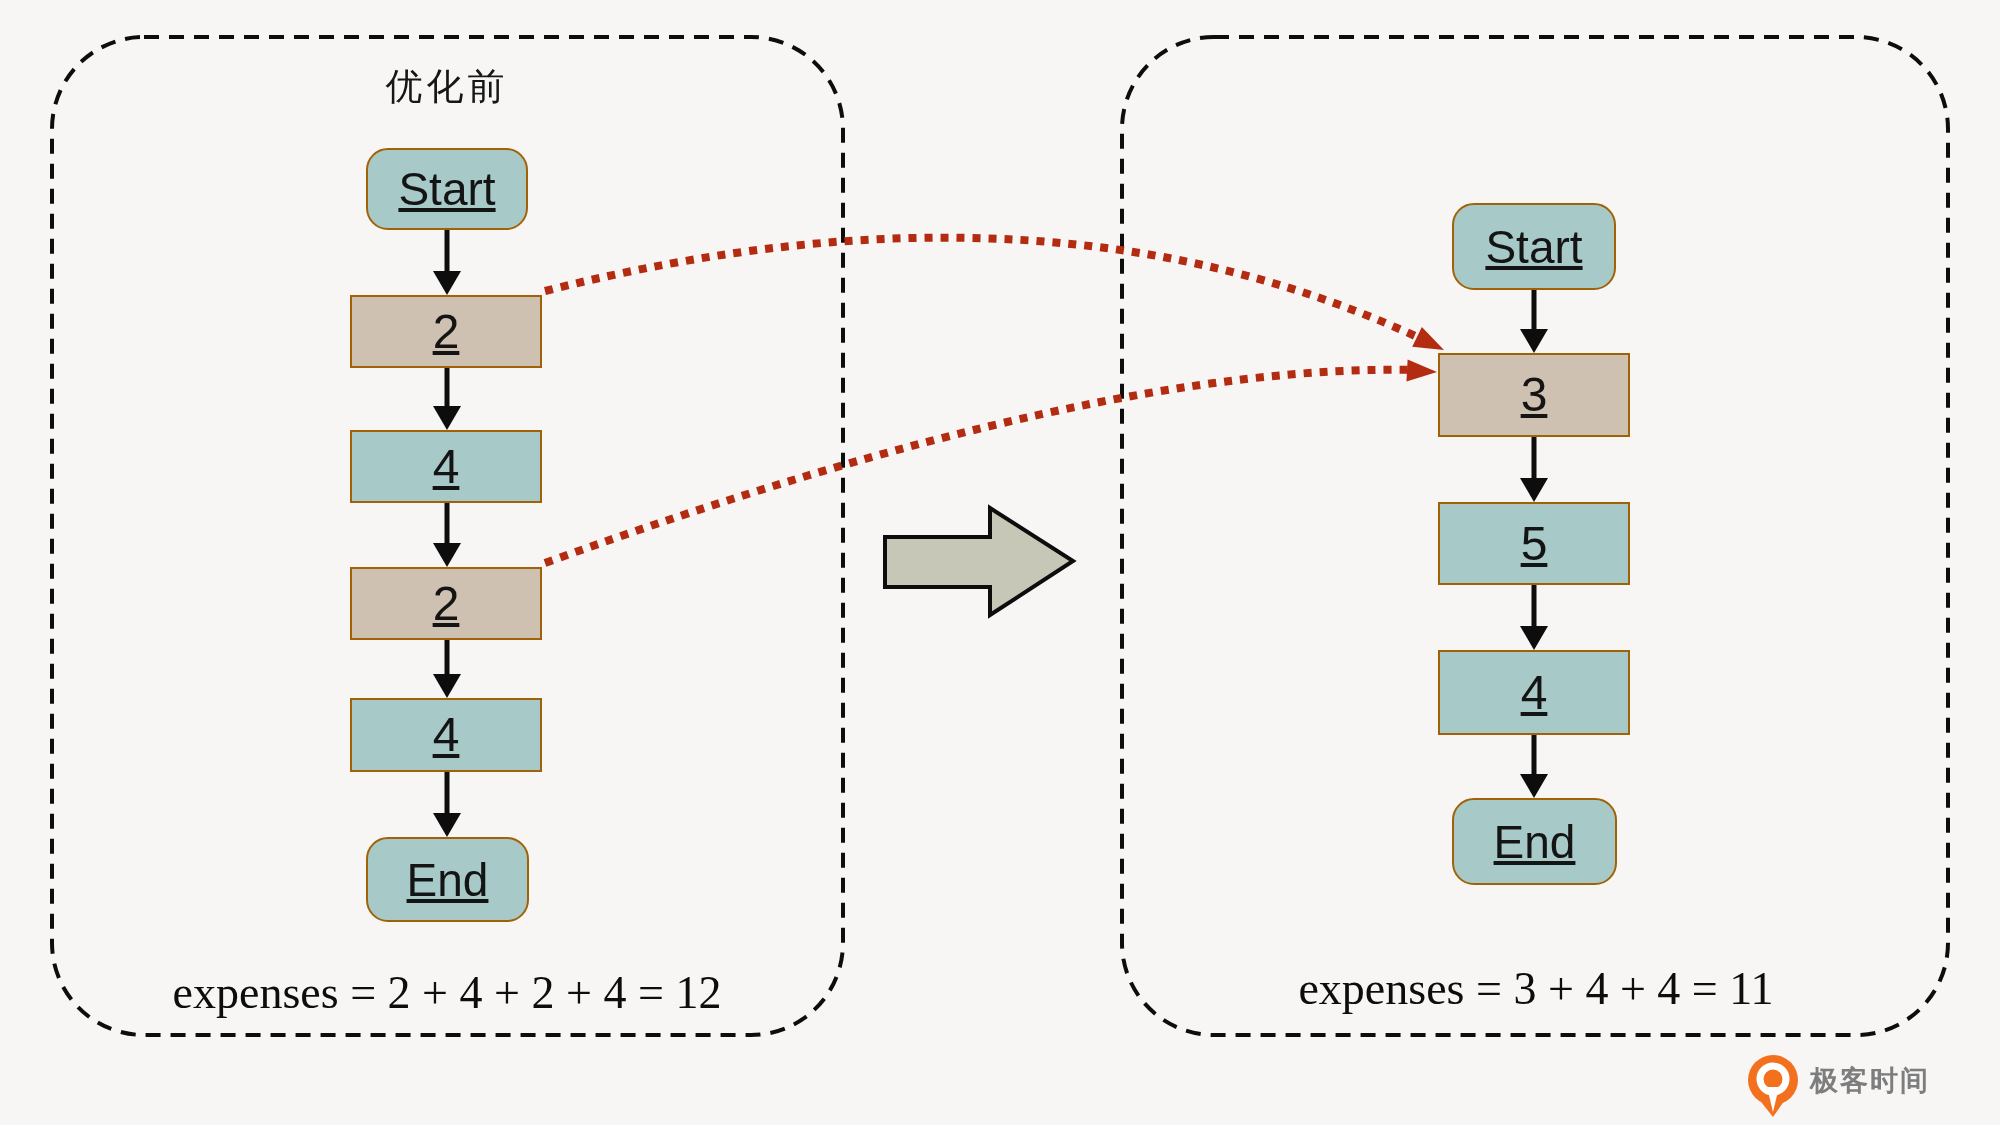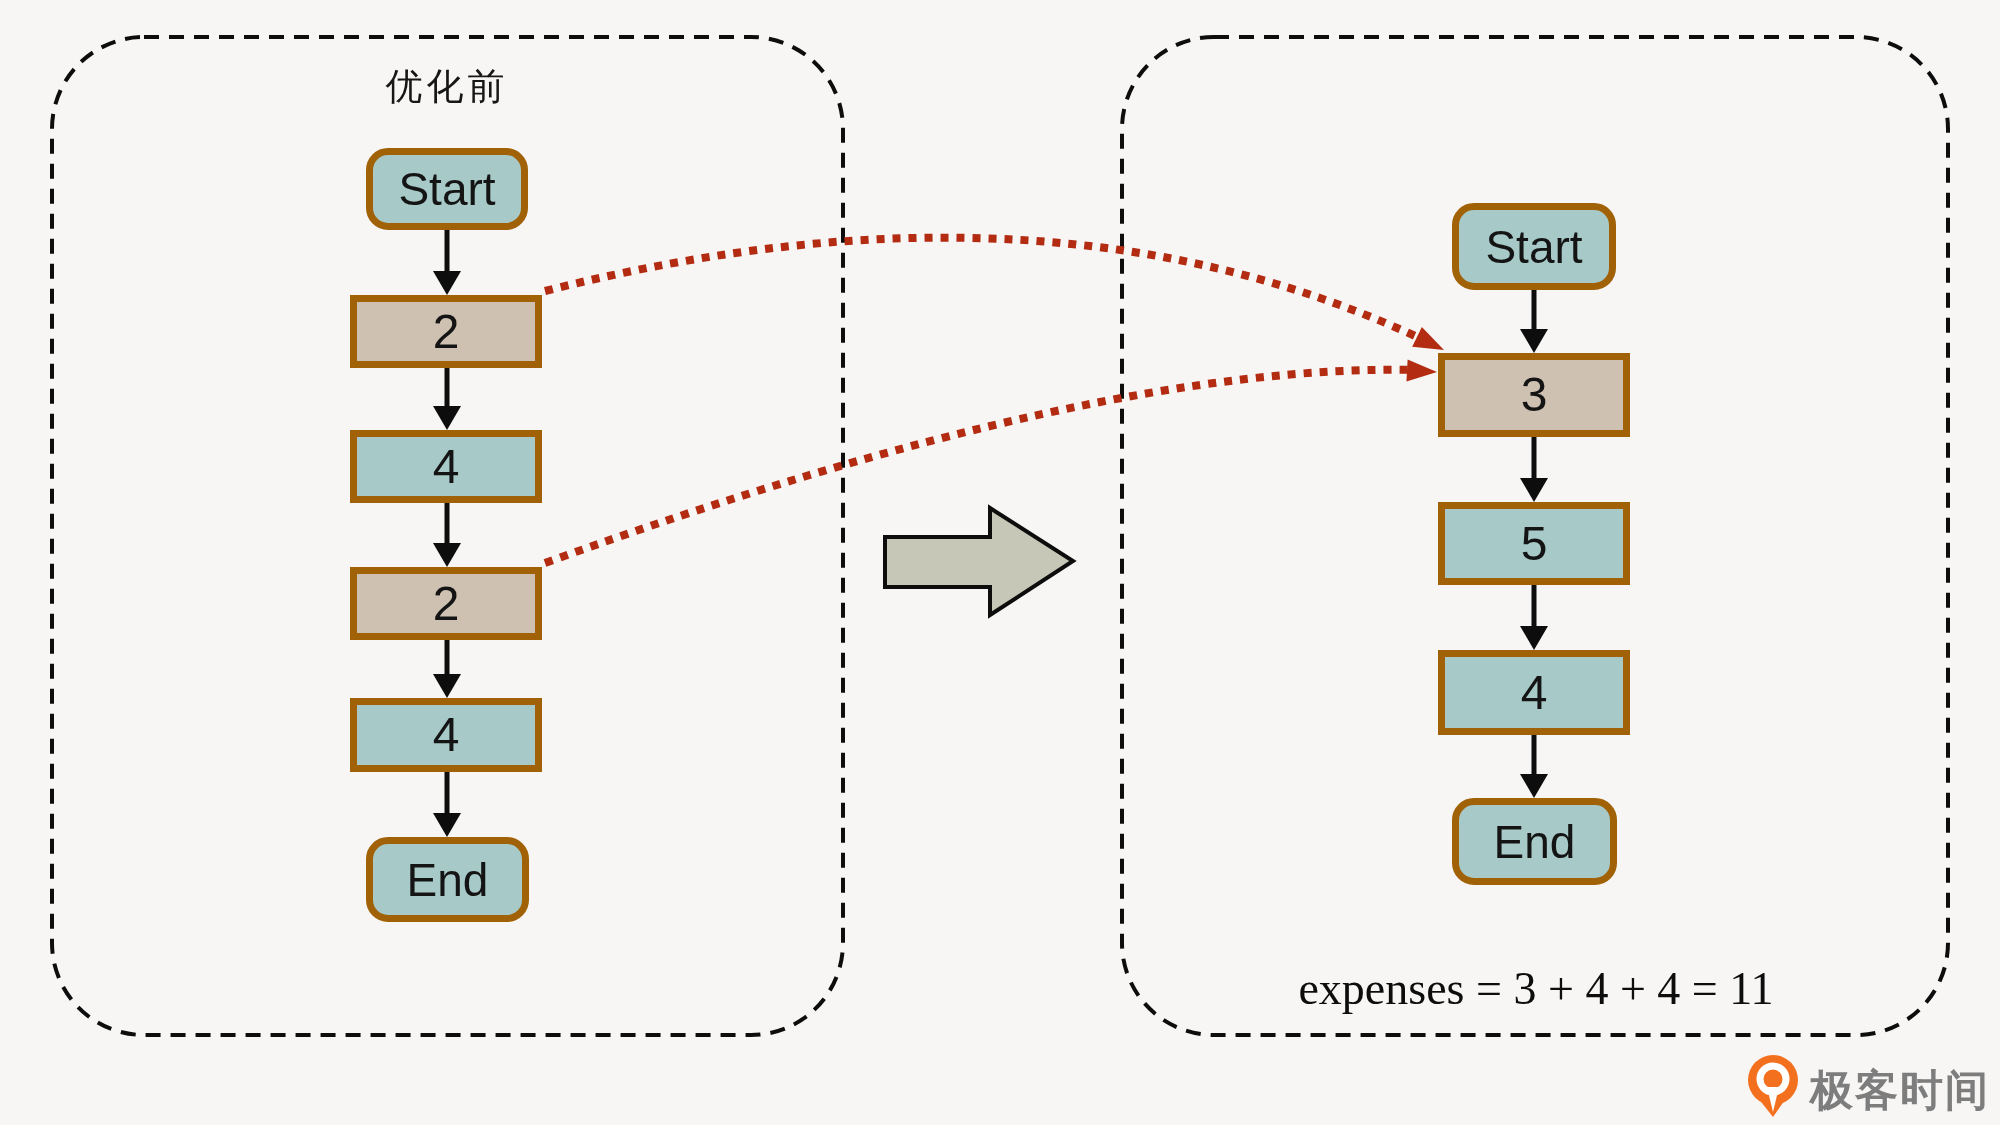--- a/index.html
+++ b/index.html
@@ -10,32 +10,33 @@
   html,body{width:2000px;height:1125px;}
   body{background:var(--bg);font-family:"Liberation Sans",sans-serif;overflow:hidden;}
   .stage{position:relative;width:2000px;height:1125px;background:var(--bg);}
   .overlay{position:absolute;left:0;top:0;}
   .panel-title{
     position:absolute;text-align:center;font-size:37px;color:#161616;
     letter-spacing:4px;font-family:"Liberation Sans",sans-serif;
   }
   .node{
     position:absolute;display:flex;align-items:center;justify-content:center;
-    border:7px solid #a16207;color:#141414;font-size:46px;line-height:1;
+    border:2px solid #a16207;color:#141414;font-size:46px;line-height:1;
     background:var(--teal);
+    text-decoration:underline;
   }
   .node.terminal{border-radius:22px;}
   .node.cost-highlight{background:var(--tan);}
   .node.num{font-size:48px;}
   .expense{
     position:absolute;text-align:center;font-size:46px;color:#0d0d0d;
     font-family:"Liberation Serif",serif;white-space:nowrap;
   }
   .logo-text{
-    position:absolute;font-size:43px;font-weight:600;color:var(--logo-gray);
+    position:absolute;font-size:28px;font-weight:600;color:var(--logo-gray);
     letter-spacing:2px;font-family:"Liberation Sans",sans-serif;
   }
 </style>
 </head>
 <body>
 
 <div class="stage">
 
   <svg class="overlay" width="2000" height="1125" viewBox="0 0 2000 1125">
 
@@ -84,20 +85,21 @@
   </svg>
 
   <div class="panel-title" style="left:297px;top:62px;width:300px">优化前</div>
 
   <div class="node terminal" style="left:366px;top:148px;width:162px;height:82px">Start</div>
   <div class="node num cost-highlight" style="left:350px;top:295px;width:192px;height:73px">2</div>
   <div class="node num" style="left:350px;top:430px;width:192px;height:73px">4</div>
   <div class="node num cost-highlight" style="left:350px;top:567px;width:192px;height:73px">2</div>
   <div class="node num" style="left:350px;top:698px;width:192px;height:74px">4</div>
   <div class="node terminal" style="left:366px;top:837px;width:163px;height:85px">End</div>
+  <div class="expense" style="left:97px;top:966px;width:700px">expenses = 2 + 4 + 2 + 4 = 12</div>
 
   <div class="node terminal" style="left:1452px;top:203px;width:164px;height:87px">Start</div>
   <div class="node num cost-highlight" style="left:1438px;top:353px;width:192px;height:84px">3</div>
   <div class="node num" style="left:1438px;top:502px;width:192px;height:83px">5</div>
   <div class="node num" style="left:1438px;top:650px;width:192px;height:85px">4</div>
   <div class="node terminal" style="left:1452px;top:798px;width:165px;height:87px">End</div>
   <div class="expense" style="left:1136px;top:962px;width:800px">expenses = 3 + 4 + 4 = 11</div>
 
   <div class="logo-text" style="left:1810px;top:1062px">极客时间</div>
 

